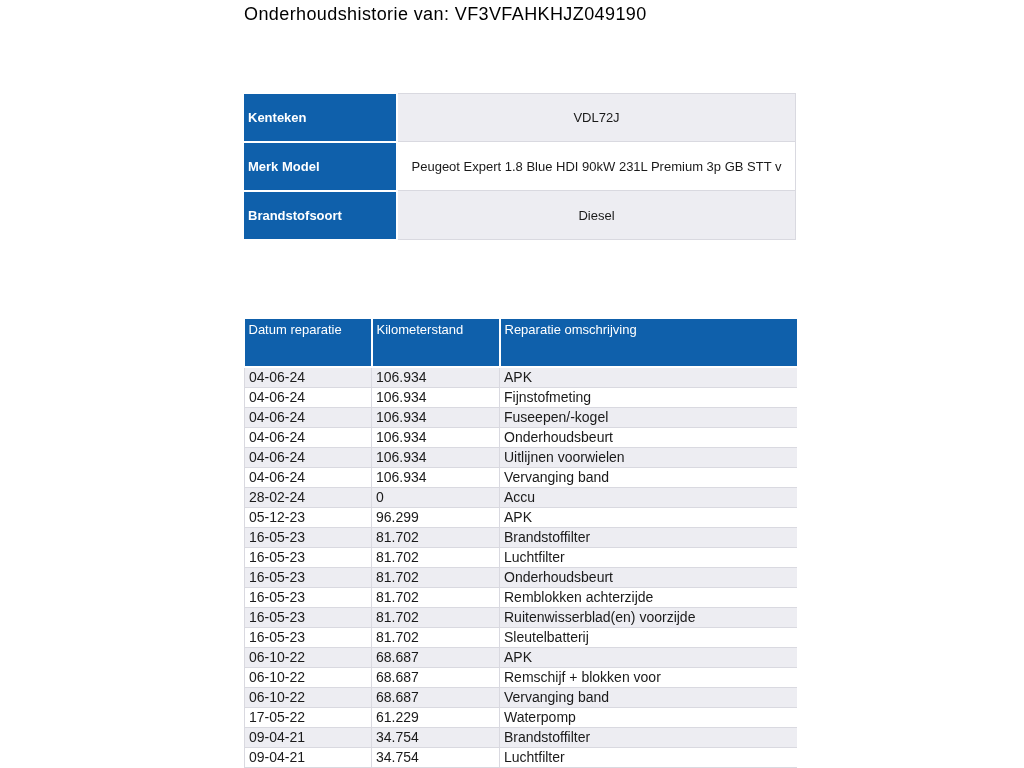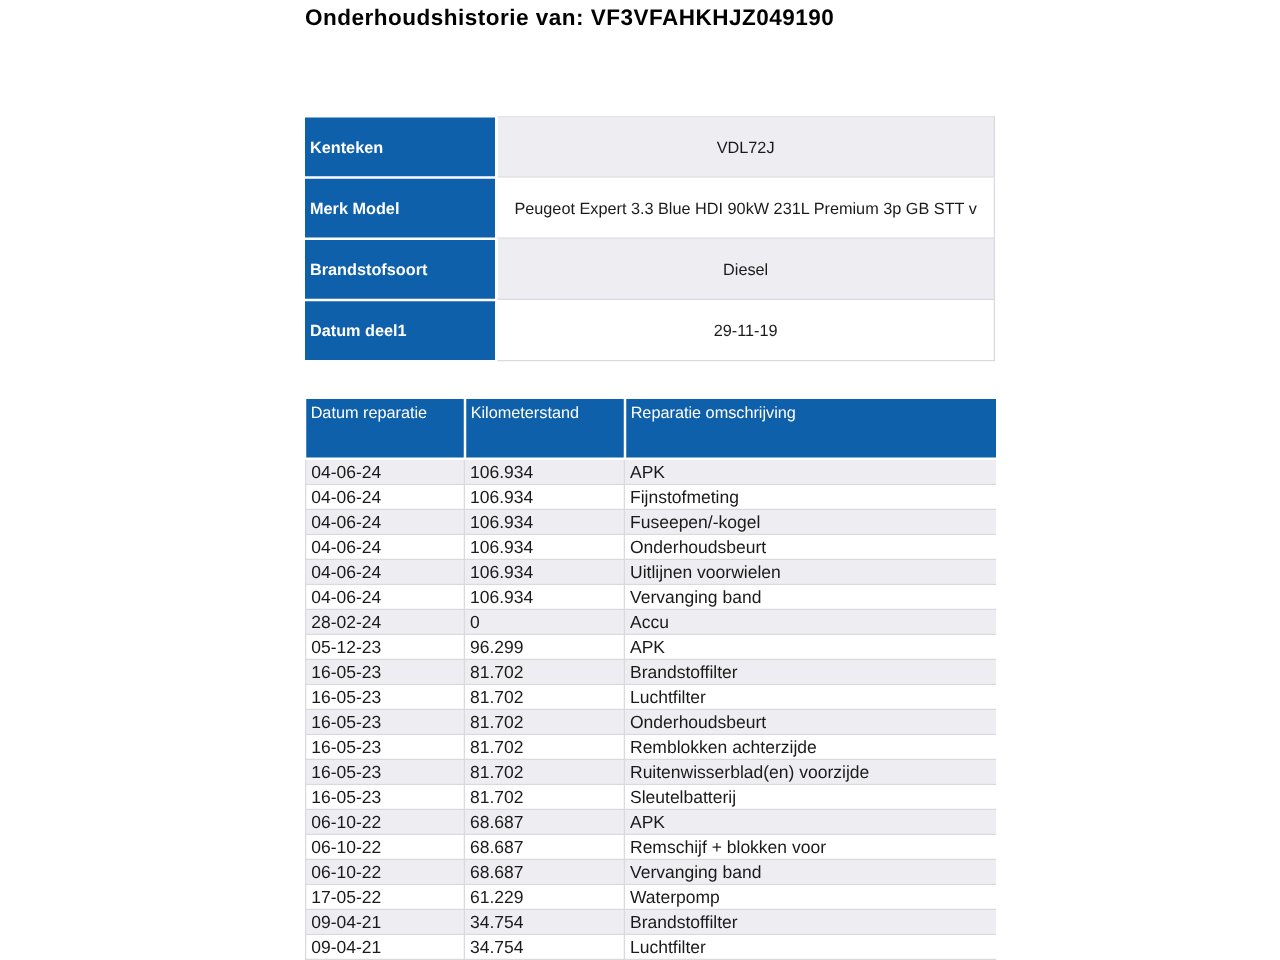--- a/index.html
+++ b/index.html
@@ -16,21 +16,21 @@
   .screen{
     position:relative;
     width:1024px;height:768px;
     background:#ffffff;
     overflow:hidden;
   }
   .page-title{
     position:absolute;
     left:244px;top:4px;
     font-size:18px;
-    font-weight:bold;
+    font-weight:normal;
     letter-spacing:0.4px;
     color:#000000;
     white-space:nowrap;
   }
   table{border-collapse:collapse;table-layout:fixed;}
   
   .info-table{
     position:absolute;
     left:244px;top:93px;
     width:552px;
@@ -112,32 +112,28 @@
 
   <table class="info-table">
     <tbody>
   <tr>
     <th>Kenteken</th>
     <td>VDL72J</td>
   </tr>
 
   <tr>
     <th>Merk Model</th>
-    <td>Peugeot Expert 3.3 Blue HDI 90kW 231L Premium 3p GB STT v</td>
+    <td>Peugeot Expert 1.8 Blue HDI 90kW 231L Premium 3p GB STT v</td>
   </tr>
 
   <tr>
     <th>Brandstofsoort</th>
     <td>Diesel</td>
   </tr>
 
-  <tr>
-    <th>Datum deel1</th>
-    <td>29-11-19</td>
-  </tr>
 </tbody>
   </table>
 
   <table class="repair-table">
     <colgroup>
         <col class="c1">
         <col class="c2">
         <col class="c3">
       </colgroup>
     <thead>

